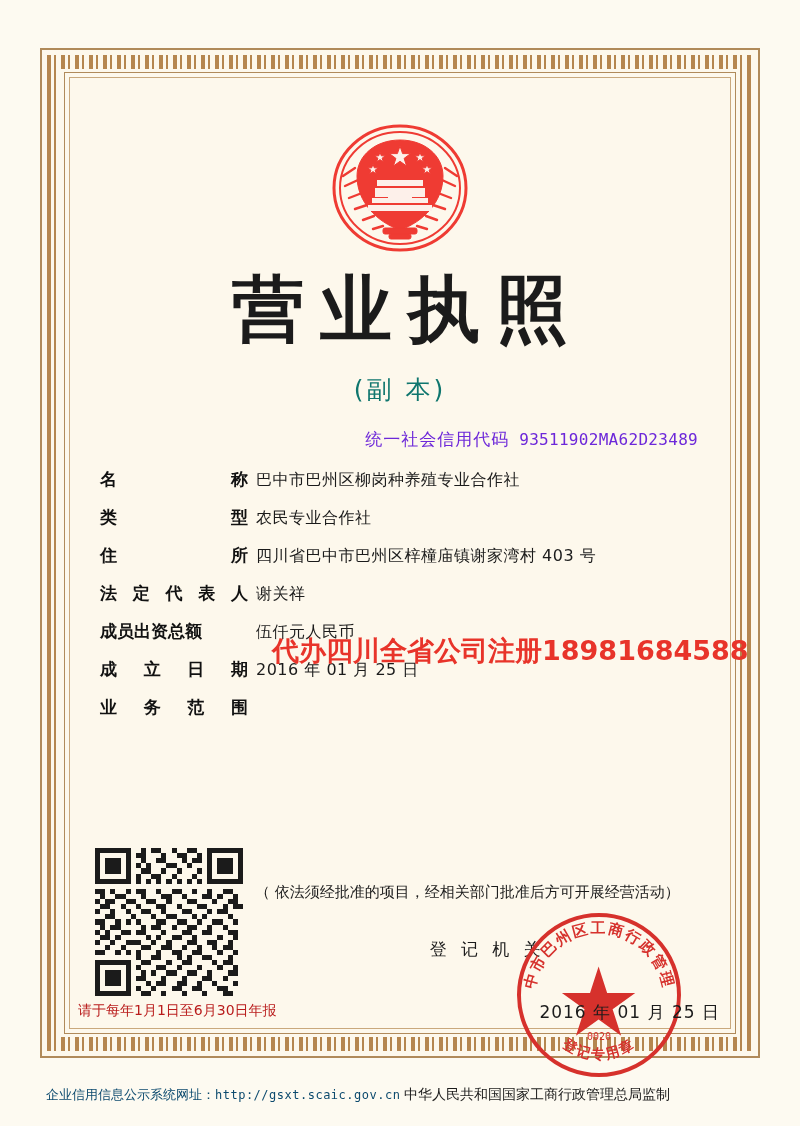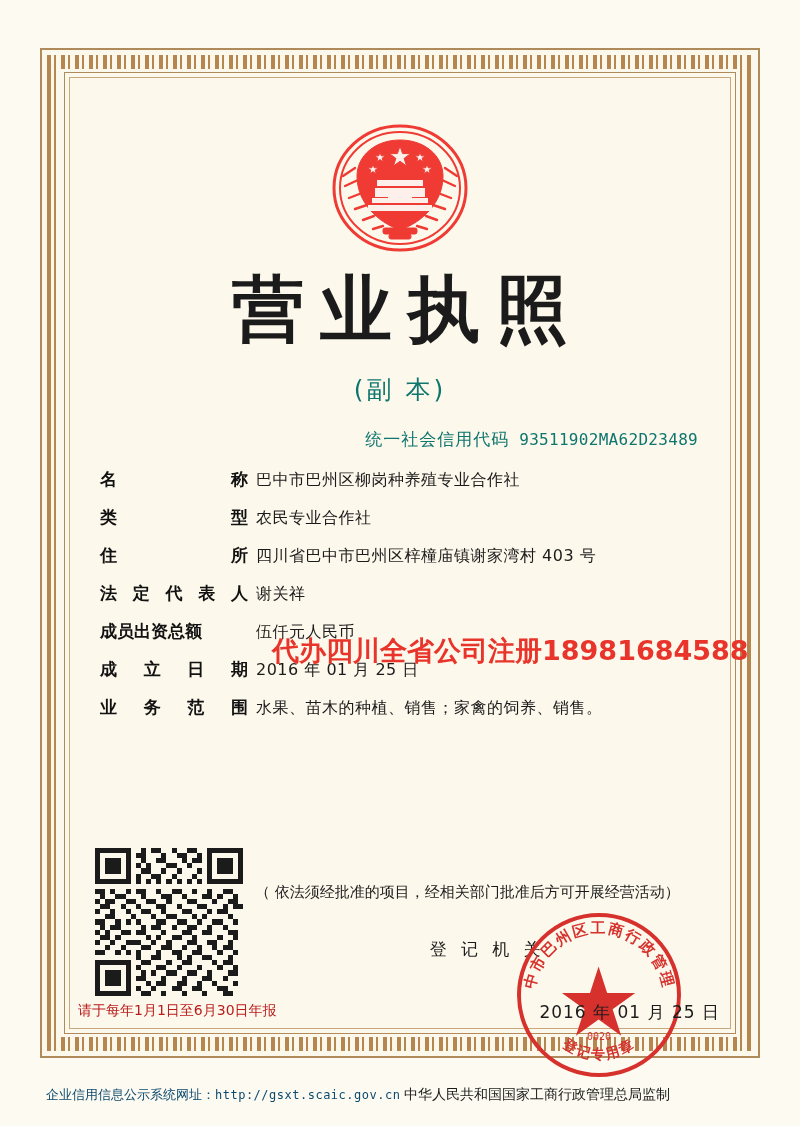--- a/index.html
+++ b/index.html
@@ -100,21 +100,21 @@
     letter-spacing: 3px;
   }
 
   
   .credit-row {
     position: absolute;
     top: 380px;
     right: 62px;
     font-family: "DejaVu Sans", sans-serif;
     font-size: 17px;
-    color: #0f766e;
+    color: #6d28d9;
     white-space: nowrap;
     letter-spacing: 1px;
   }
   .credit-row .code {
     font-family: "DejaVu Sans Mono", monospace;
     font-size: 16px;
     letter-spacing: 0.3px;
     margin-left: 10px;
   }
 
@@ -365,21 +365,20 @@
         <div class="f-value indent">2016 年 01 月 25 日</div>
       </div>
 
       <div class="field-row">
         <div class="f-label">
           <span>业</span>
           <span>务</span>
           <span>范</span>
           <span>围</span>
         </div>
-        <div class="f-value indent">水果、苗木的种植、销售；家禽的饲养、销售。</div>
       </div>
     </div>
 
     <div class="watermark">代办四川全省公司注册18981684588</div>
 
     <div class="qr">
       <svg viewBox="0 0 29 29" width="148" height="148" shape-rendering="crispEdges" aria-hidden="true">
         <rect width="29" height="29" fill="#fdf8ec"></rect>
         <g fill="#1b1b1b">
 

